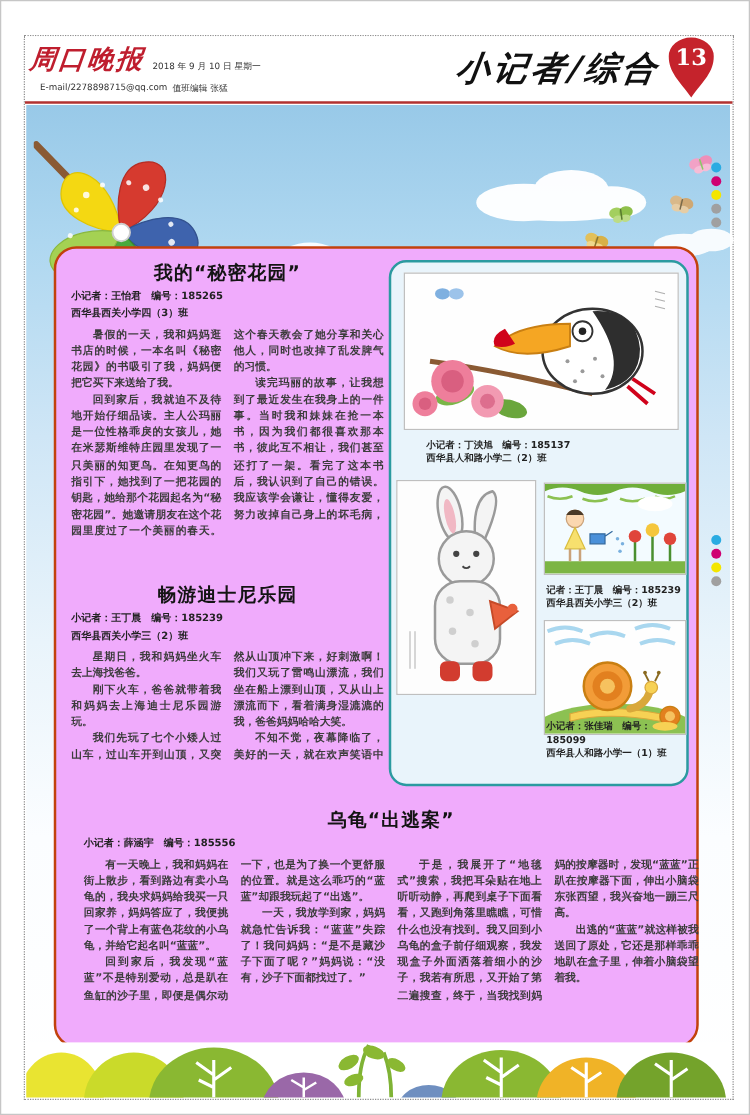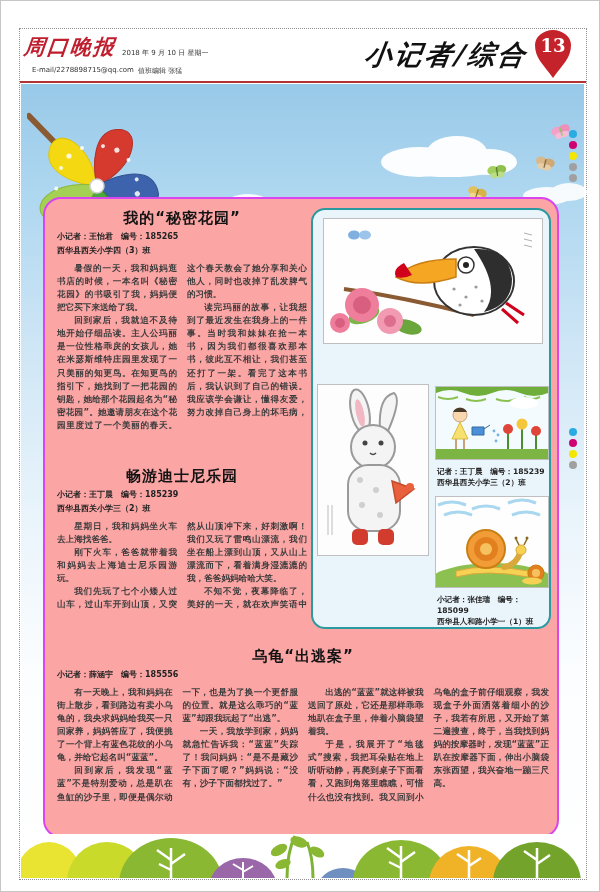--- a/index.html
+++ b/index.html
@@ -24,22 +24,22 @@
        background:linear-gradient(180deg,#98c9e8 0%,#aed7f0 14%,#cfe6f6 34%,#e9f4fb 55%,#fbfdff 75%,#ffffff 100%);}
   .cloud{position:absolute;}
   .pinwheel{position:absolute;left:6px;top:28px;width:140px;height:140px;z-index:3;}
   .butterfly{position:absolute;width:20px;height:15px;}
 
   
   .regs{position:absolute;left:568px;width:9px;z-index:8;}
   .regs .dot{width:8px;height:8px;border-radius:50%;margin:3px 0;}
 
   
-  .panel{position:absolute;left:23px;top:168px;width:516px;height:641px;background:#fca5a5;
-         border:2px solid #d946ef;border-radius:18px;z-index:4;box-sizing:border-box;}
+  .panel{position:absolute;left:23px;top:168px;width:516px;height:641px;background:#f0abfc;
+         border:2px solid #c2410c;border-radius:18px;z-index:4;box-sizing:border-box;}
   .article{position:absolute;}
   .a-title{font-size:15px;font-weight:900;color:#141414;text-align:center;letter-spacing:1px;}
   .a-byline,.a-school{font-size:8px;color:#222;text-align:left;margin-top:3px;font-weight:bold;}
   .a-body{font-size:8.6px;line-height:1.52;color:#3c3c3c;text-align:justify;overflow:hidden;margin-top:6px;font-weight:bold;}
   .a-body p{margin:0;text-indent:2em;}
   .cols2{column-count:2;column-gap:10px;}
   .cols4{column-count:4;column-gap:10px;}
 
   
   .collage{position:absolute;left:266px;top:9px;width:240px;height:421px;background:#e9f4fb;
@@ -211,20 +211,24 @@
                 <circle cx="152" cy="68" r="1.6"></circle>
                 <circle cx="136" cy="86" r="1.6"></circle>
                 <circle cx="158" cy="82" r="1.6"></circle>
               </g>
             <path d="M182 84 L200 96 M178 90 L194 104" stroke="#d0021b" stroke-width="3"></path>
             <ellipse cx="30" cy="16" rx="6" ry="4.5" fill="#7fb0e0"></ellipse>
               <ellipse cx="41" cy="16" rx="6" ry="4.5" fill="#9cc3ea"></ellipse>
             <path d="M200 14 l8 2 m-8 4 l8 2 m-8 4 l8 2" stroke="#b0b0b0" stroke-width="1"></path>
           </svg>
         </div>
+        <div class="cap" style="left:28px;top:140px;width:190px;">
+          <div>小记者：丁泱旭　编号：185137</div>
+          <div>西华县人和路小学二（2）班</div>
+        </div>
 
         <div class="art" style="left:4px;top:174px;width:112px;height:172px;">
           <svg width="110" height="170" viewBox="0 0 110 170">
             <rect width="110" height="170" fill="#fdfdfd"></rect>
             <g stroke="#9a9a9a" stroke-width="2" fill="#f4f4f4">
               <ellipse cx="42" cy="26" rx="9" ry="22" transform="rotate(-12,42,26)"></ellipse>
               <path d="M62 44 Q60 12 76 8 Q84 14 70 46 Z"></path>
               <circle cx="55" cy="62" r="22"></circle>
               <rect x="30" y="80" width="52" height="66" rx="20"></rect>
             </g>
@@ -292,35 +296,35 @@
             <circle cx="85" cy="53" r="5" fill="#f7d154" stroke="#d9a83b"></circle>
             <line x1="83" y1="48" x2="80" y2="42" stroke="#8a6a20" stroke-width="1.5"></line>
               <circle cx="80" cy="41" r="1.5" fill="#8a6a20"></circle>
             <line x1="88" y1="48" x2="91" y2="42" stroke="#8a6a20" stroke-width="1.5"></line>
               <circle cx="91" cy="41" r="1.5" fill="#8a6a20"></circle>
             <circle cx="100" cy="76" r="8" fill="#e2801f" stroke="#c97f12"></circle>
               <circle cx="100" cy="76" r="4" fill="#f6c25f"></circle>
             <ellipse cx="96" cy="84" rx="10" ry="3.5" fill="#f7d154"></ellipse>
           </svg>
         </div>
-        <div class="cap" style="left:124px;top:384px;width:112px;">
+        <div class="cap" style="left:124px;top:365px;width:112px;">
           <div>小记者：张佳瑞　编号：185099</div>
           <div>西华县人和路小学一（1）班</div>
         </div>
       </div>
 
-      <div class="article" style="left:12px;top:448px;width:492px;">
+      <div class="article" style="left:22px;top:448px;width:492px;">
         <div class="a-title">乌龟“出逃案”</div>
         <div class="a-byline">小记者：薛涵宇　编号：185556</div>
         <div class="a-body cols4" style="height:122px;">
           <p>有一天晚上，我和妈妈在街上散步，看到路边有卖小乌龟的，我央求妈妈给我买一只回家养，妈妈答应了，我便挑了一个背上有蓝色花纹的小乌龟，并给它起名叫“蓝蓝”。</p>
           <p>回到家后，我发现“蓝蓝”不是特别爱动，总是趴在鱼缸的沙子里，即便是偶尔动一下，也是为了换一个更舒服的位置。就是这么乖巧的“蓝蓝”却跟我玩起了“出逃”。</p>
           <p>一天，我放学到家，妈妈就急忙告诉我：“蓝蓝”失踪了！我问妈妈：“是不是藏沙子下面了呢？”妈妈说：“没有，沙子下面都找过了。”</p>
+          <p>于是，我展开了“地毯式”搜索，我把耳朵贴在地上听听动静，再爬到桌子下面看看，又跑到角落里瞧瞧，可惜什么也没有找到。我又回到小乌龟的盒子前仔细观察，我发现盒子外面洒落着细小的沙子，我若有所思，又开始了第二遍搜查，终于，当我找到妈妈的按摩器时，发现“蓝蓝”正趴在按摩器下面，伸出小脑袋东张西望，我兴奋地一蹦三尺高。</p>
           <p>出逃的“蓝蓝”就这样被我送回了原处，它还是那样乖乖地趴在盒子里，伸着小脑袋望着我。</p>
-          <p>于是，我展开了“地毯式”搜索，我把耳朵贴在地上听听动静，再爬到桌子下面看看，又跑到角落里瞧瞧，可惜什么也没有找到。我又回到小乌龟的盒子前仔细观察，我发现盒子外面洒落着细小的沙子，我若有所思，又开始了第二遍搜查，终于，当我找到妈妈的按摩器时，发现“蓝蓝”正趴在按摩器下面，伸出小脑袋东张西望，我兴奋地一蹦三尺高。</p>
         </div>
       </div>
     </div>
 
     <div class="trees">
       <svg width="563" height="44" viewBox="0 0 563 44">
         <rect width="563" height="44" fill="#ffffff"></rect>
         <ellipse cx="28" cy="46" rx="34" ry="38" fill="#e9e431"></ellipse>
         <ellipse cx="86" cy="48" rx="40" ry="40" fill="#cada2a"></ellipse>
         <ellipse cx="150" cy="50" rx="52" ry="46" fill="#8ab832"></ellipse>

